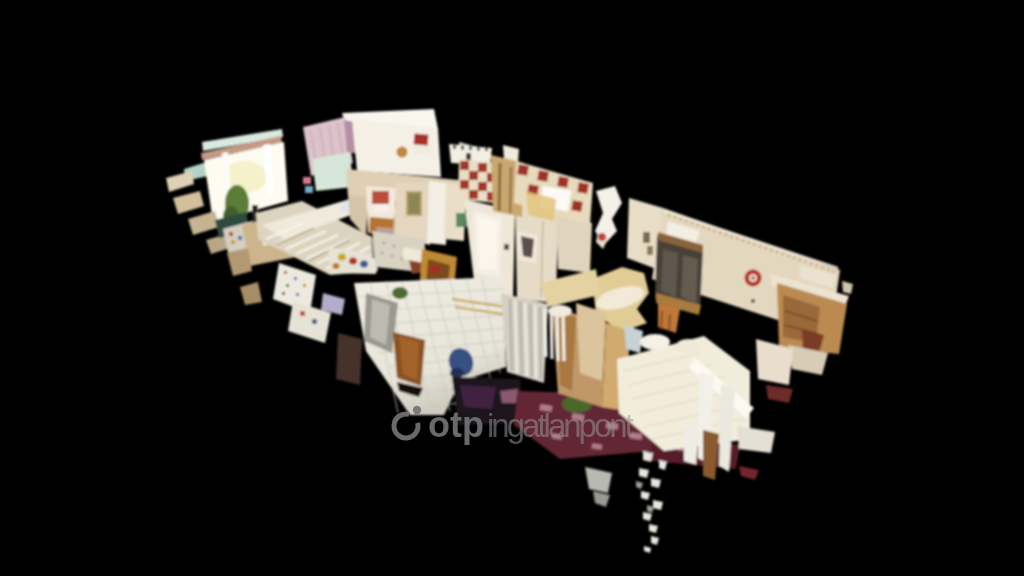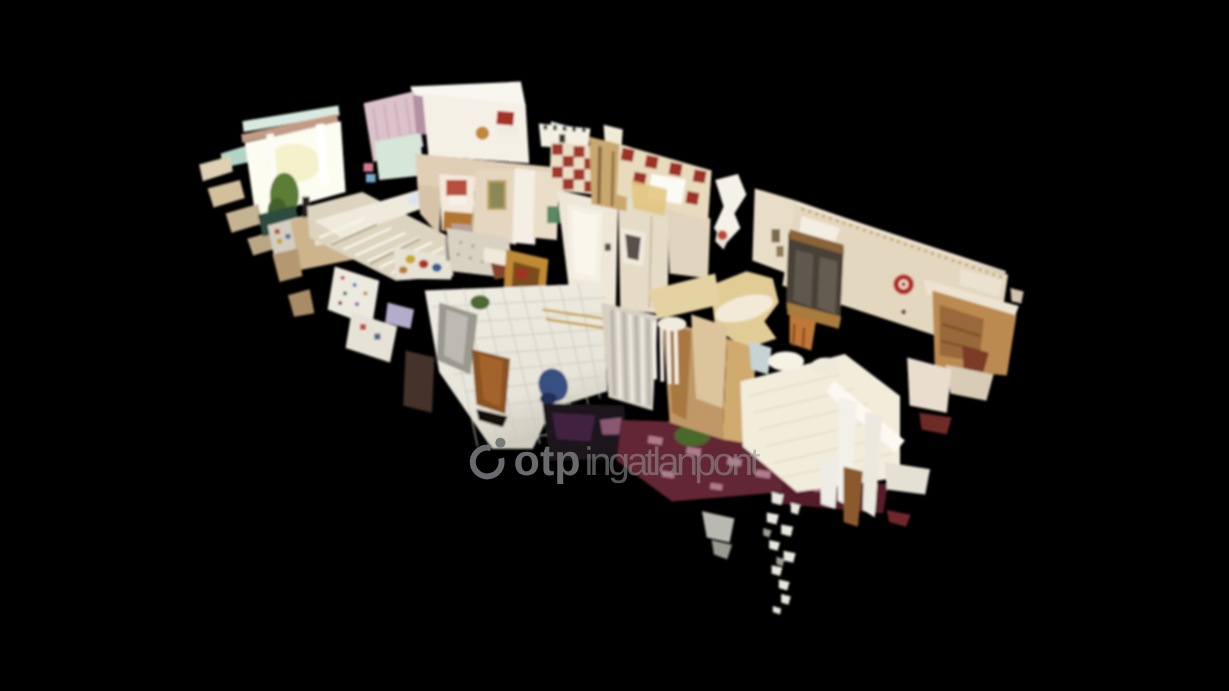--- a/index.html
+++ b/index.html
@@ -1,16 +1,16 @@
 <!DOCTYPE html>
 <html><head>
 <meta charset="utf-8">
 <style>
   html,body{margin:0;padding:0;background:#000;}
-  #stage{position:relative;width:1024px;height:532px;background:#000;overflow:hidden;}
+  #stage{position:relative;width:1024px;height:532px;background:#000;overflow:hidden;margin-top:41px;}
   svg{display:block;}
   .wm{font-family:"Liberation Sans",sans-serif;}
 </style>
 </head>
 <body>
 <div id="stage">
 <svg width="1024" height="576" viewBox="0 0 1024 576" xmlns="http://www.w3.org/2000/svg">
 <defs>
   <filter id="soft" x="-5%" y="-5%" width="110%" height="110%">
     <feGaussianBlur stdDeviation="0.9"></feGaussianBlur>

